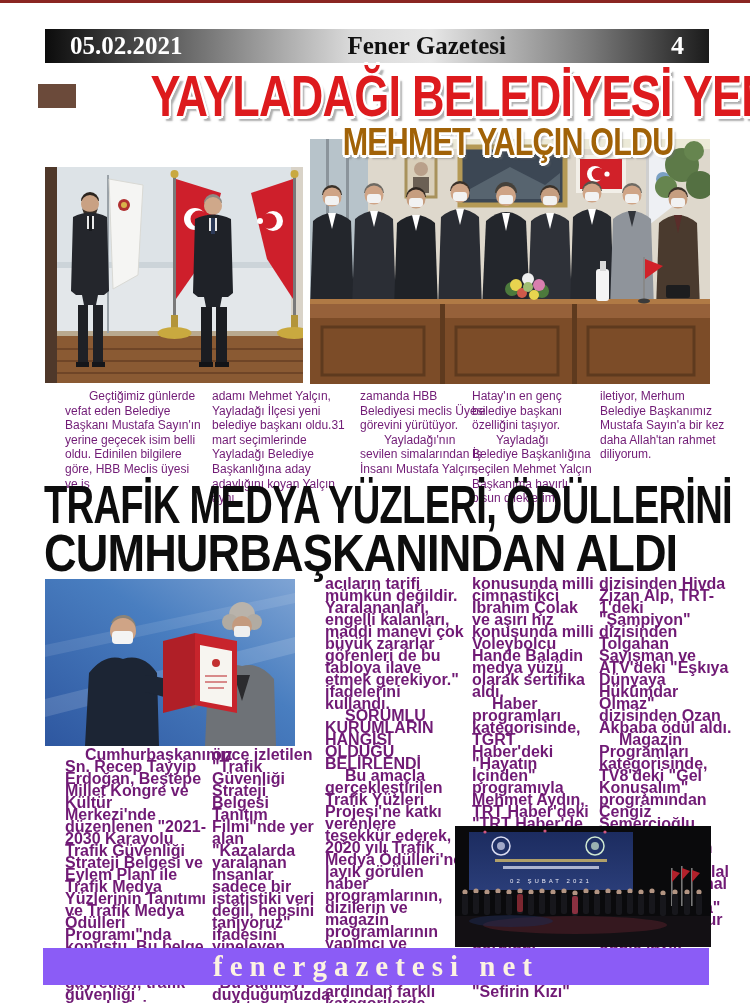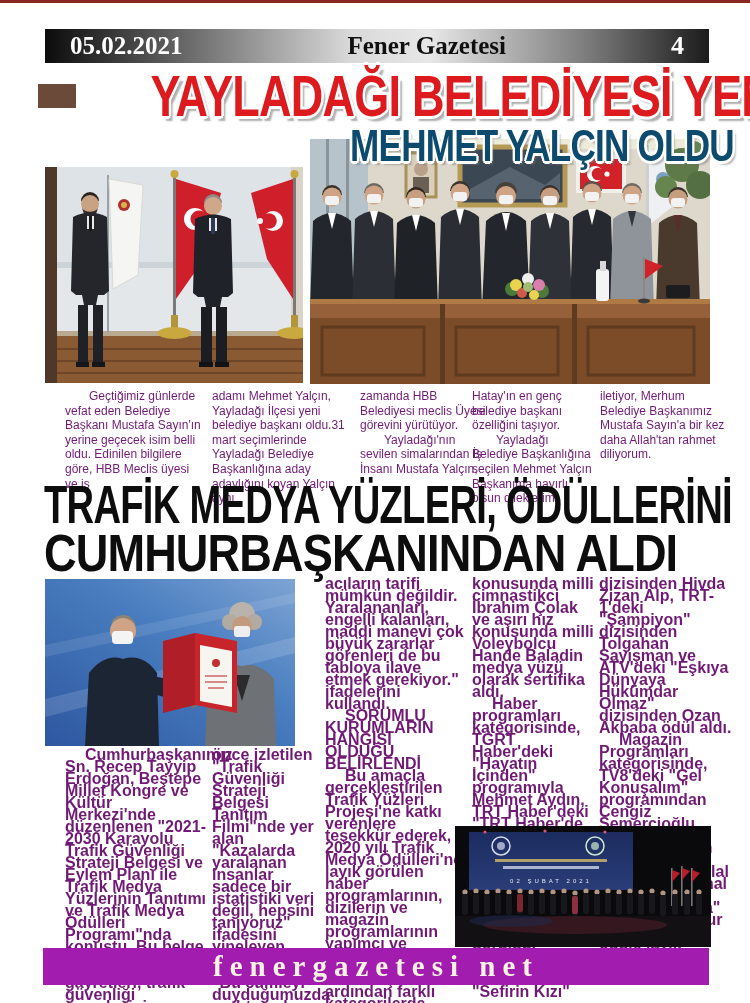--- a/index.html
+++ b/index.html
@@ -16,21 +16,21 @@
   .masthead .pageno{font-family:"Liberation Serif",serif;font-weight:bold;font-size:26px;color:#ffffff;}
 
   
   .hl{position:absolute;margin:0;font-weight:bold;white-space:nowrap;}
   .cond{display:inline-block;transform-origin:center center;}
   .condL{display:inline-block;transform-origin:left center;}
   .hl-red{left:38px;top:63px;width:674px;text-align:center;font-size:57px;letter-spacing:-1px;color:#dd1a1d;z-index:4;
     text-shadow:-3px 0 0 #fff,3px 0 0 #fff,0 -3px 0 #fff,0 3px 0 #fff,-2px -2px 0 #fff,2px -2px 0 #fff,
                 -2px 2px 0 #fff,2px 2px 0 #fff,5px 5px 2px rgba(110,110,110,.55);}
   .hl-red .cond{transform:scaleX(.79);}
-  .hl-blue{left:296px;top:120px;width:416px;text-align:center;font-size:45px;letter-spacing:-1px;color:#0c4a6e;z-index:6;
+  .hl-blue{left:296px;top:120px;width:416px;text-align:center;font-size:39px;letter-spacing:-1px;color:#a16207;z-index:6;
     text-shadow:-3px 0 0 #fff,3px 0 0 #fff,0 -3px 0 #fff,0 3px 0 #fff,-2px -2px 0 #fff,2px -2px 0 #fff,
                 -2px 2px 0 #fff,2px 2px 0 #fff,4px 4px 2px rgba(110,110,110,.45);}
   .hl-blue .cond{transform:scaleX(.78);}
   .hl-black1{left:44px;top:474px;width:670px;font-size:53px;letter-spacing:-1px;color:#0d0d0d;}
   .hl-black1 .condL{transform:scaleX(.72);}
   .hl-black2{left:44px;top:524px;width:670px;font-size:51px;letter-spacing:-1px;color:#0d0d0d;}
   .hl-black2 .condL{transform:scaleX(.885);}
 
   .peek{position:absolute;left:38px;top:84px;width:38px;height:24px;background:#6b4a3a;z-index:1;}
 
@@ -49,21 +49,21 @@
   .a2{font-size:16px;line-height:12px;font-weight:bold;}
   .a1 p.ind{text-indent:24px;}
   .a2 p.ind{text-indent:20px;}
   #a1c1{left:45px;width:140px;}  #a1c2{left:192px;width:142px;} #a1c3{left:340px;width:126px;}
   #a1c4{left:452px;width:122px;} #a1c5{left:580px;width:131px;}
   #a2c1{left:45px;top:749px;width:142px;} #a2c2{left:192px;top:749px;width:113px;}
   #a2c3{left:305px;top:578px;width:140px;} #a2c4{left:452px;top:578px;width:124px;}
   #a2c5{left:579px;top:578px;width:133px;}
 
   
-  .footer{position:absolute;left:43px;top:948px;width:666px;height:37px;background:#a21caf;
+  .footer{position:absolute;left:43px;top:948px;width:666px;height:37px;background:#8b5cf6;
     text-align:center;line-height:37px;font-family:"Liberation Serif",serif;font-weight:bold;
     font-size:29px;letter-spacing:7px;color:#fcf3e2;}
 </style>
 </head>
 <body>
 
 <div class="page">
   <div class="top-rule"></div>
 
   <header class="masthead">

